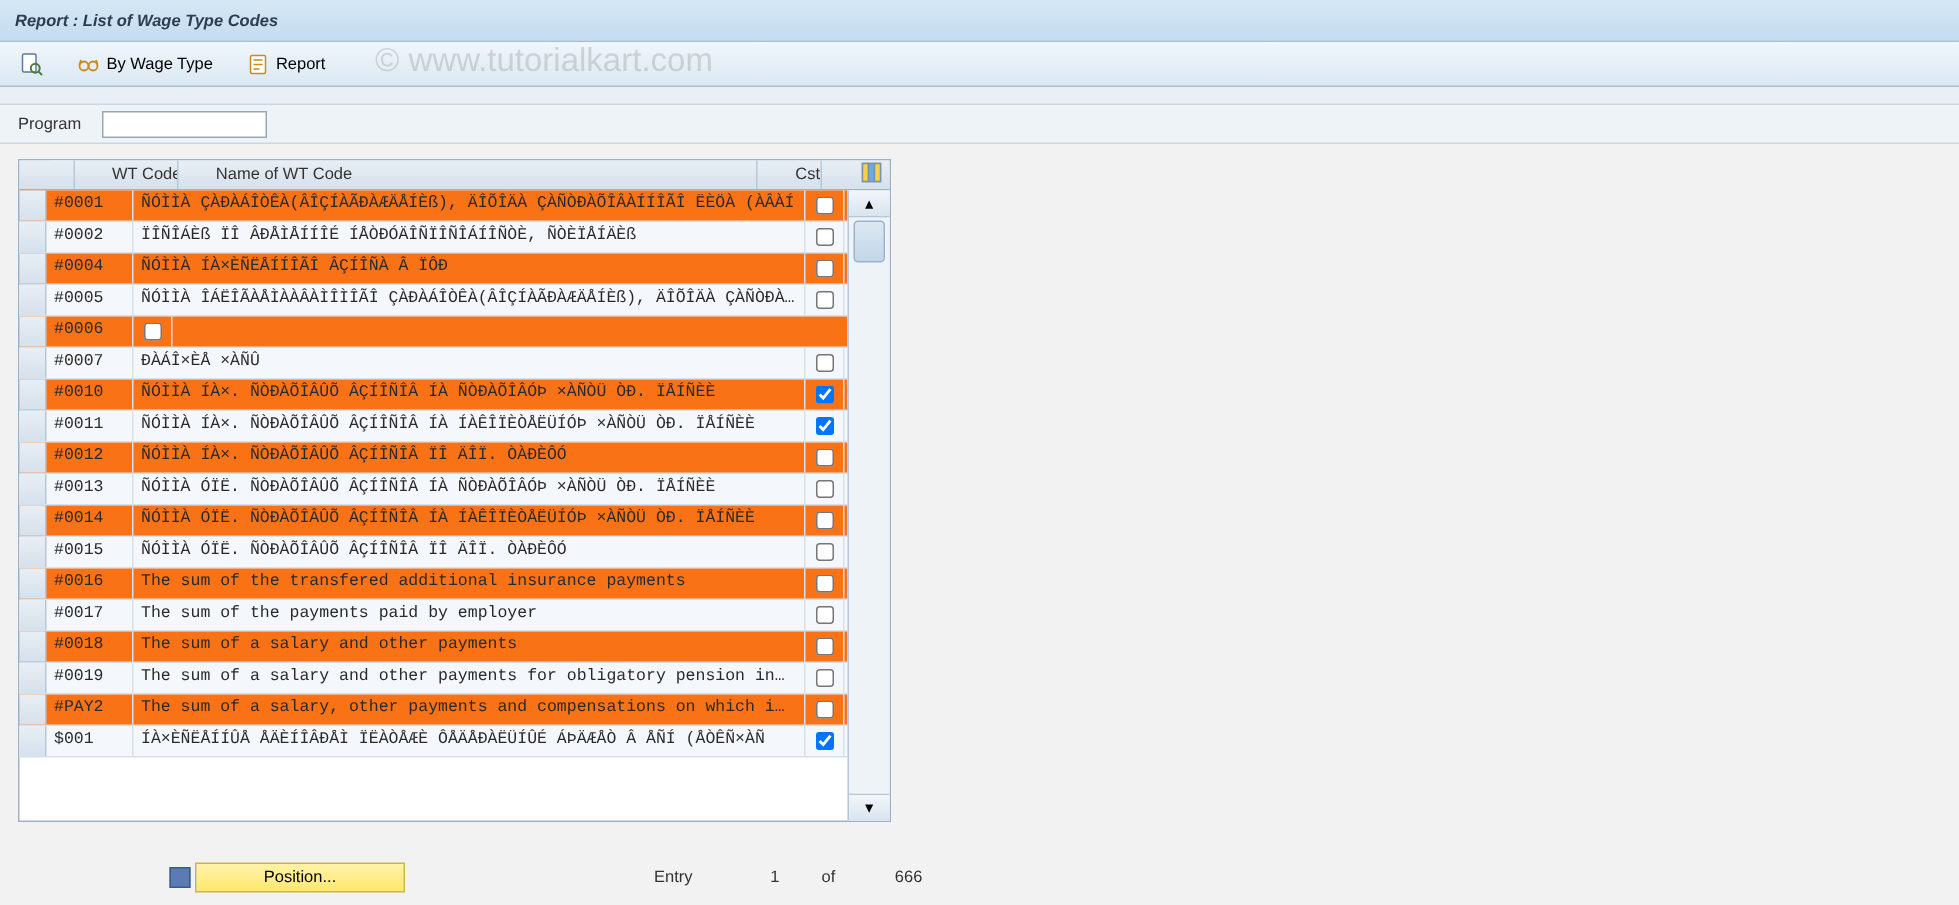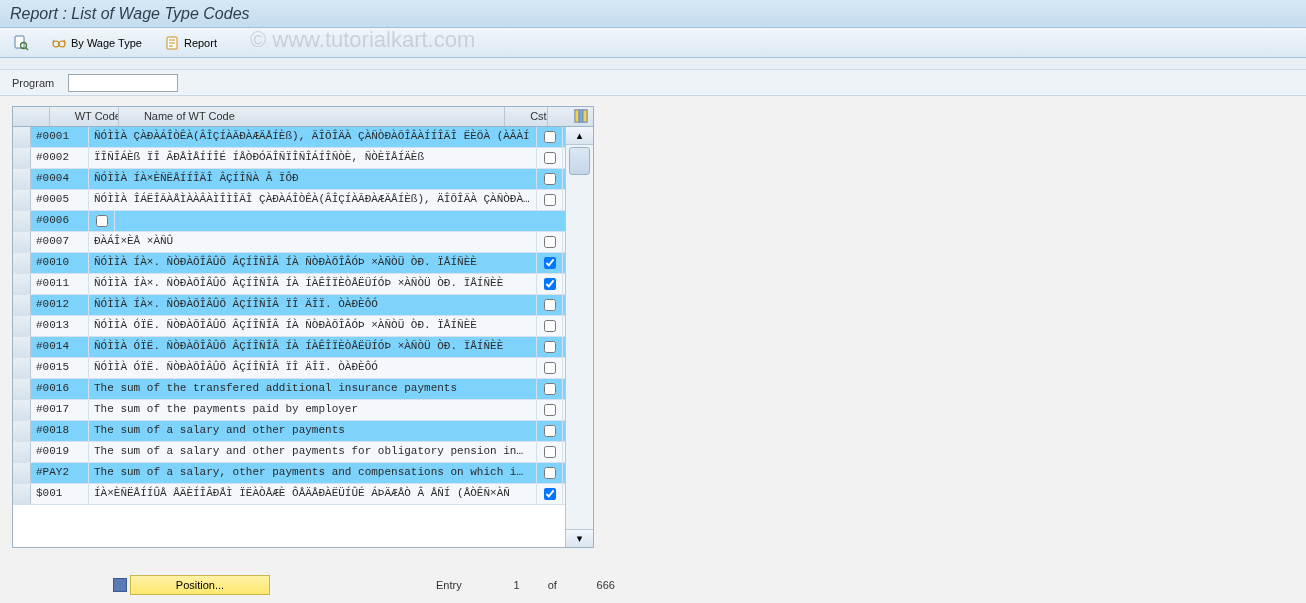--- a/index.html
+++ b/index.html
@@ -15,23 +15,23 @@
   .title-bar {
     background: linear-gradient(to bottom, #d6e8f5, #c4dcef);
     border-bottom: 1px solid #a4c0d8;
     height: 28px;
     display: flex;
     align-items: center;
     padding: 0 10px;
     position: relative;
   }
   .title-bar .title {
-    font-weight: normal;
+    font-weight: bold;
     font-style: italic;
-    font-size: 16px;
+    font-size: 11px;
     color: #2d3e50;
   }
   .watermark {
     position: absolute;
     left: 250px;
     top: 27px;
     font-size: 22px;
     color: rgba(150,150,150,0.35);
     font-family: Arial, sans-serif;
     pointer-events: none;
@@ -113,21 +113,21 @@
     position:relative;
     height: 420px;
   }
   .grid-rows {
     width: calc(100% - 28px);
   }
   .g-row {
     display:flex;
     height:21px;
     border-bottom:1px solid #d6e1ec;
-    background:#7dd3fc;
+    background:#f97316;
   }
   .g-row:nth-child(even){ background:#f4f8fc; }
   .gc { border-right:1px solid #d6e1ec; padding:3px 5px; font-family:"Lucida Console","Courier New",monospace; font-size:11px; color:#2a2a2a; white-space:nowrap; overflow:hidden; }
   .gc-sel{ width:18px; background:linear-gradient(to bottom,#e8eef4,#d6e1ec); border-right:1px solid #b7c7d6;}
   .gc-code{ width:58px; }
   .gc-name{ width:448px; text-overflow: ellipsis;}
   .gc-cst{ width:26px; display:flex; align-items:center; justify-content:center; }
   .gc-cst input { width:12px; height:12px; }
   .scrollbar-v {
     position:absolute;

